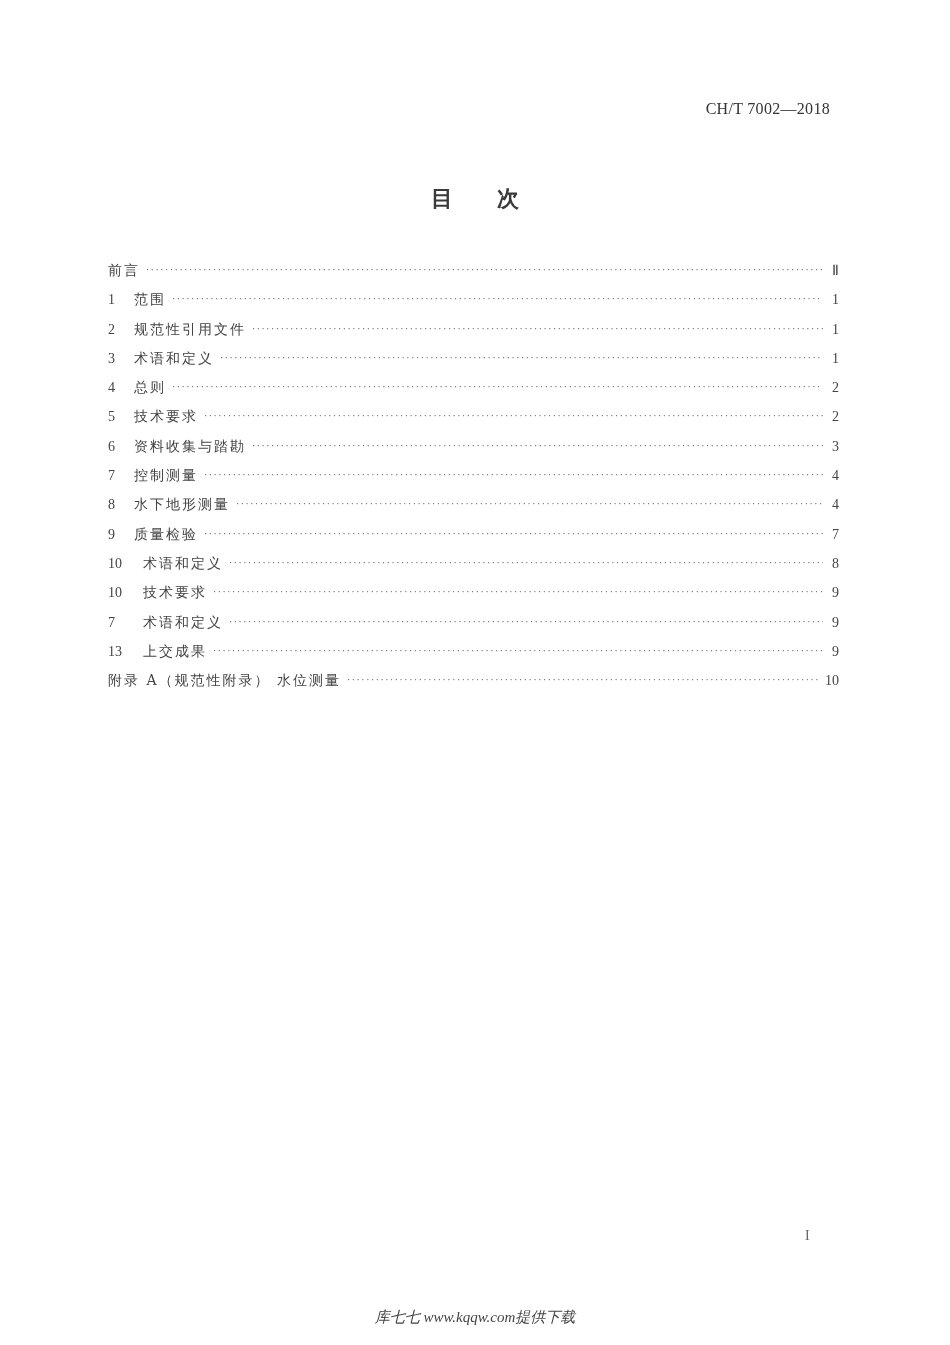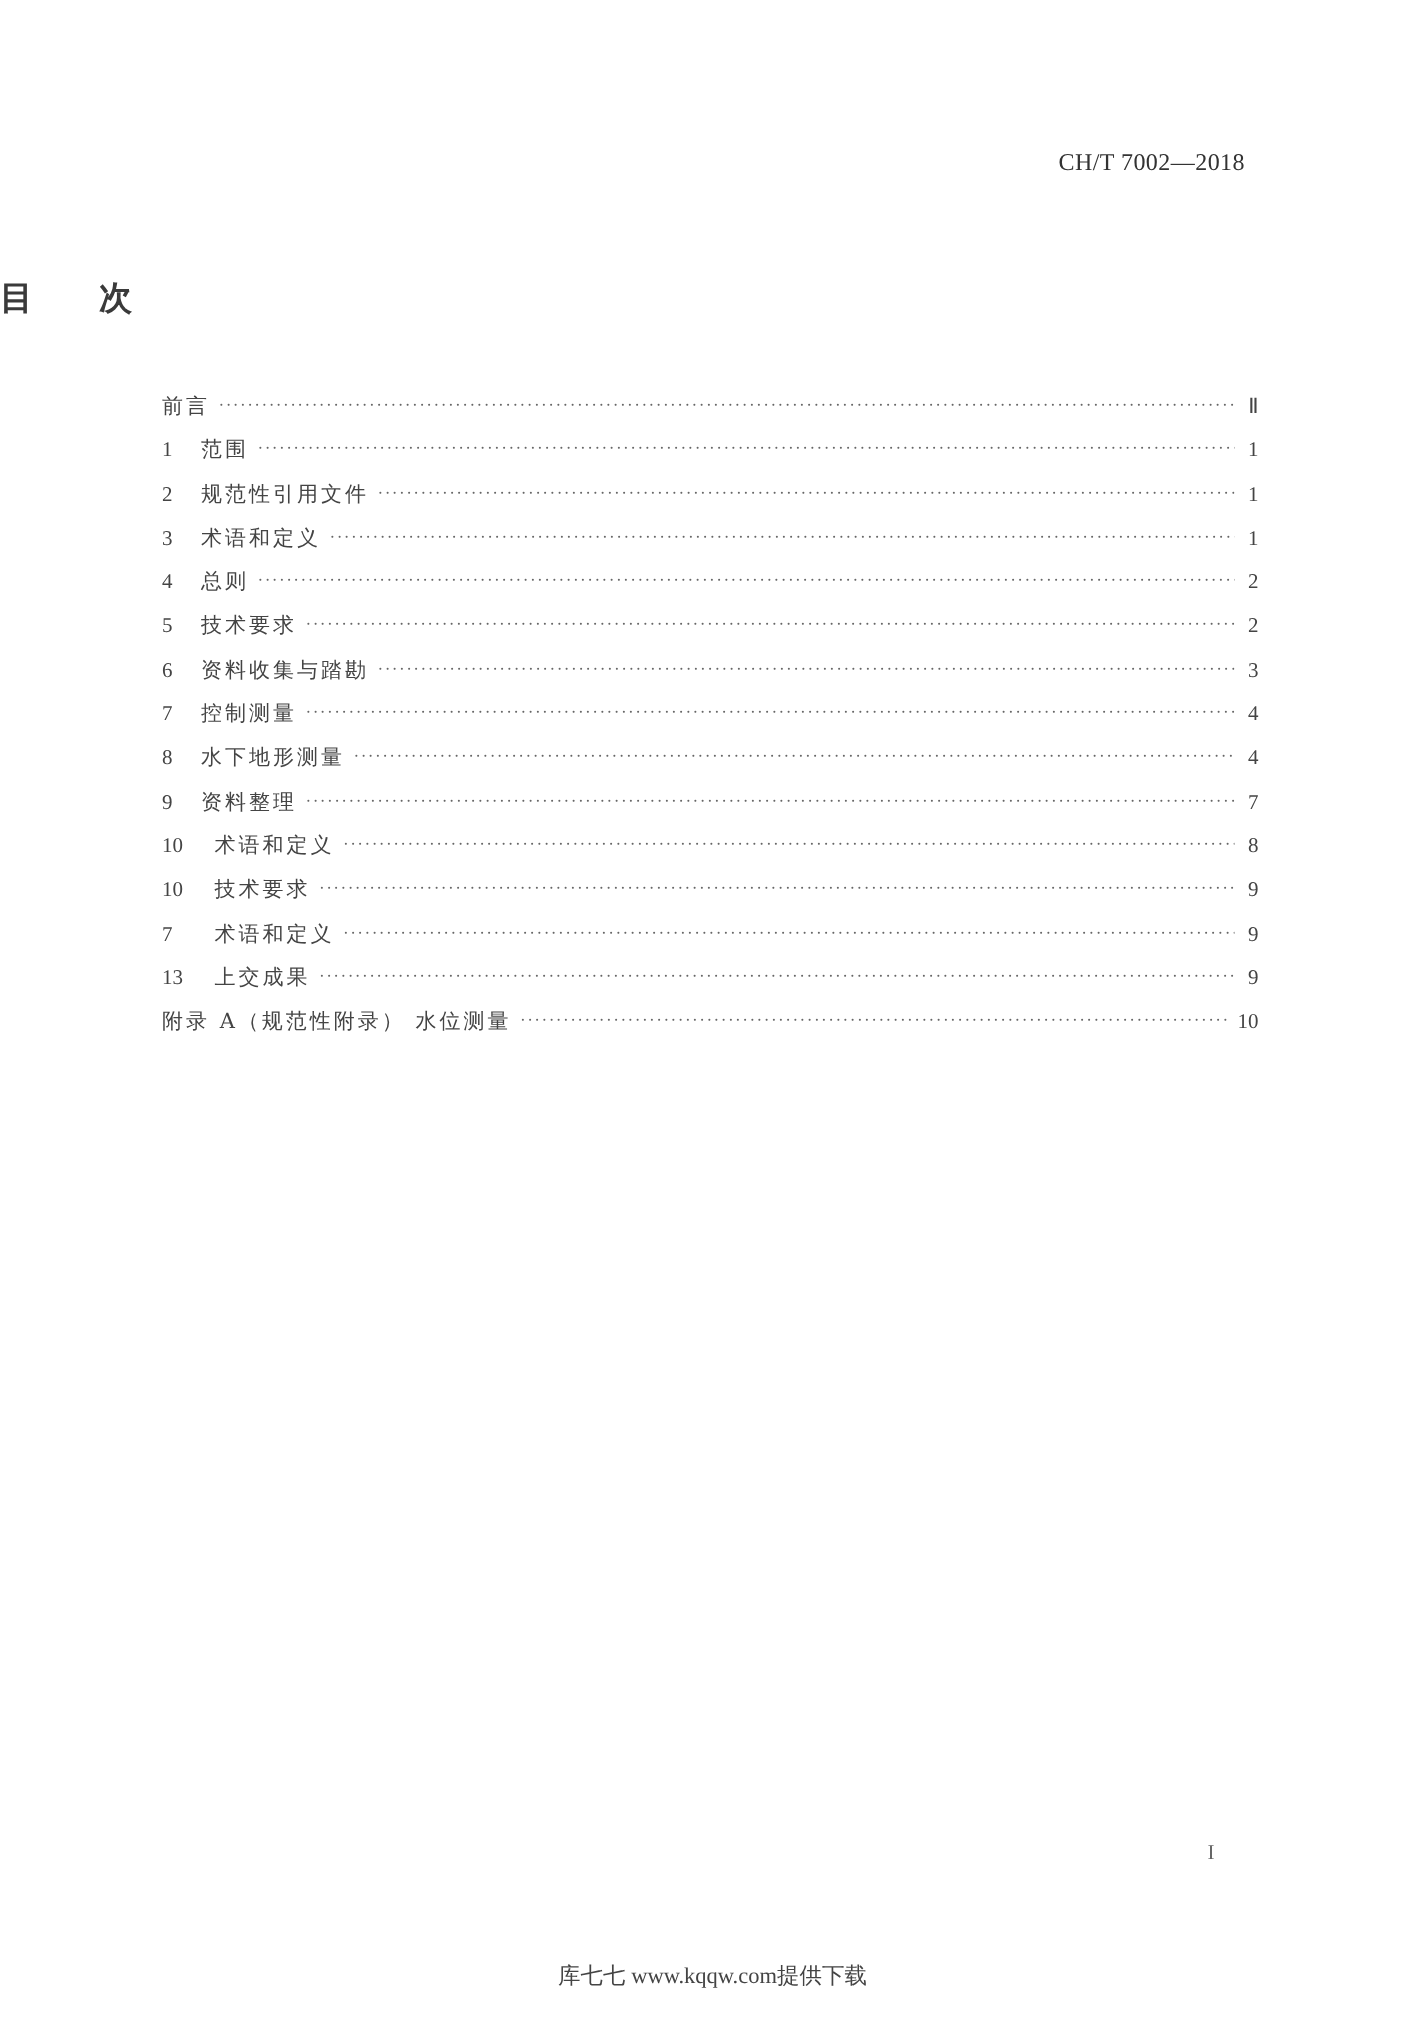--- a/index.html
+++ b/index.html
@@ -1,38 +1,38 @@
 <!DOCTYPE html>
 <html><head>
 <meta charset="utf-8">
 <style>
   html, body { margin: 0; padding: 0; background: #ffffff; }
   body { width: 950px; height: 1345px; position: relative; overflow: hidden;
          font-family: "DejaVu Serif", "Liberation Serif", serif; color: #3a3a3a; }
   .std-code { position: absolute; top: 100px; right: 120px; font-size: 16px; color: #333;
               font-family: "Liberation Serif", "DejaVu Serif", serif; letter-spacing: 0.3px; }
   .std-code .pre { font-weight: normal; }
-  .toc-title { position: absolute; top: 184px; left: 0; width: 950px; text-align: left;
+  .toc-title { position: absolute; top: 184px; left: 0; width: 950px; text-align: center;
                font-family: "DejaVu Sans", sans-serif; font-size: 22px; font-weight: bold;
                color: #3a3a3a; }
   .toc-title span { display: inline-block; }
   .toc-title .gap { width: 44px; }
   .toc { position: absolute; top: 262px; left: 108px; width: 731px; }
   .toc-row { display: flex; align-items: baseline; height: 29.3px; font-size: 14px; color: #444; }
   .toc-row .num { display: inline-block; width: 26px; font-family: "Liberation Serif", serif; }
   .toc-row .num.wide { width: 35px; }
   .toc-row .label { letter-spacing: 2px; white-space: nowrap; }
   .toc-row .dots { flex: 1; margin: 0 6px 0 6px; overflow: hidden; white-space: nowrap;
                    color: #666; font-size: 10px; letter-spacing: 1.6px; position: relative; top: -2px; }
   .toc-row .dots::after { content: "································································································································································"; }
   .toc-row .page { font-family: "Liberation Serif", serif; min-width: 10px; text-align: right; }
   .page-num { position: absolute; top: 1228px; left: 805px; font-size: 14px; color: #666;
               font-family: "Liberation Serif", serif; }
   .footer { position: absolute; top: 1308px; left: 0; width: 950px; text-align: center;
-            font-size: 15px; color: #444; font-family: "Liberation Serif", serif; }
+            font-size: 15px; color: #444; font-family: "Liberation Serif", serif; font-style: italic; }
 </style>
 </head>
 <body>
 
 <div class="std-code">
   <span class="pre">CH/T</span>
   <span>7002—2018</span>
 </div>
 
 <div class="toc-title">
@@ -88,21 +88,21 @@
       <span class="page">4</span>
     </div>
     <div class="toc-row">
       <span class="num">8</span>
       <span class="label">水下地形测量</span>
       <span class="dots"></span>
       <span class="page">4</span>
     </div>
     <div class="toc-row">
       <span class="num">9</span>
-      <span class="label">资料整理</span>
+      <span class="label">质量检验</span>
       <span class="dots"></span>
       <span class="page">7</span>
     </div>
     <div class="toc-row">
       <span class="num wide">10</span>
       <span class="label">术语和定义</span>
       <span class="dots"></span>
       <span class="page">8</span>
     </div>
     <div class="toc-row">

